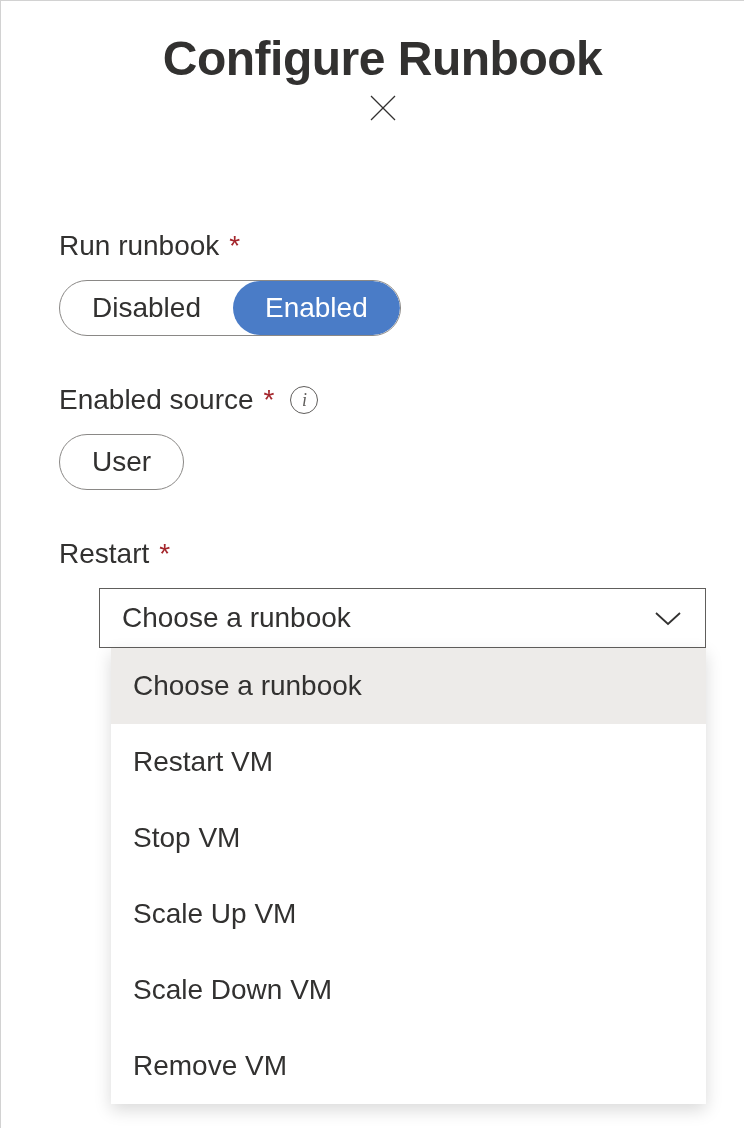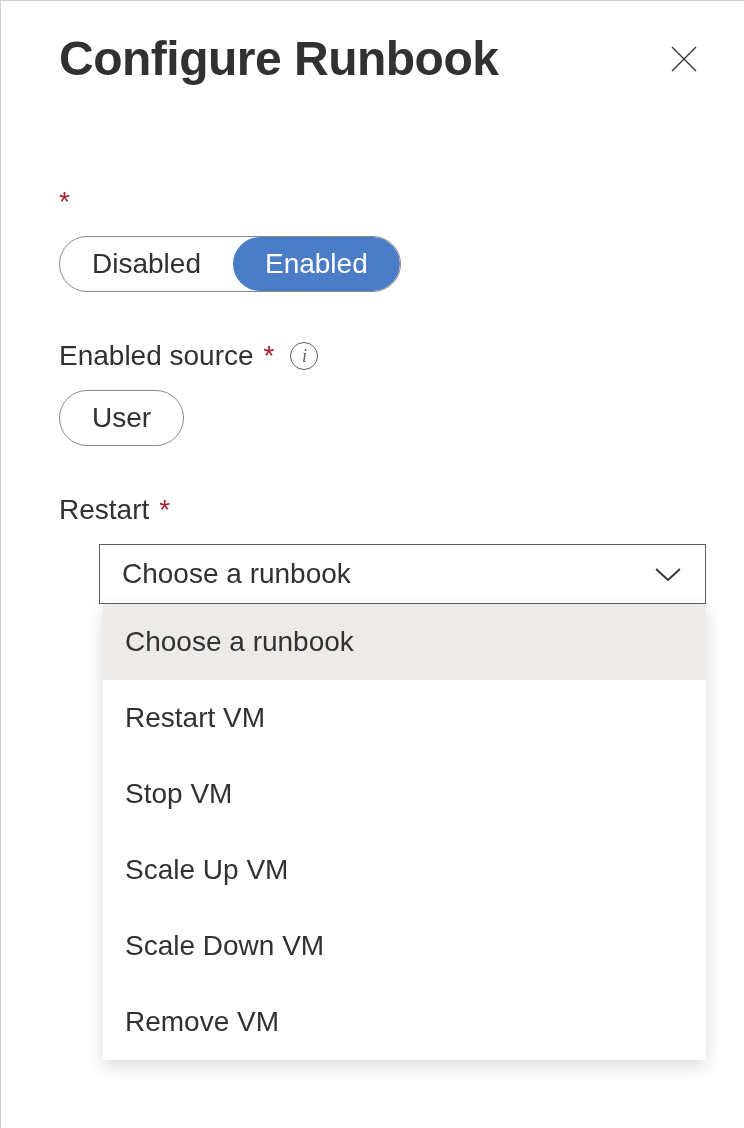--- a/index.html
+++ b/index.html
@@ -15,20 +15,21 @@
       border-top: 1px solid #d2d2d2;
       height: 100%;
       padding: 30px 38px 30px 58px;
       position: relative;
     }
     .header {
       display: flex;
       align-items: center;
       justify-content: space-between;
       margin-bottom: 100px;
+      flex-direction: column;
     }
     .title {
       font-size: 48px;
       font-weight: 600;
       color: #323130;
       letter-spacing: -0.5px;
     }
     .close-btn {
       width: 44px;
       height: 44px;
@@ -119,21 +120,21 @@
     .dropdown svg {
       width: 30px;
       height: 18px;
       stroke: #323130;
       stroke-width: 1.8;
       fill: none;
     }
     .dropdown-list {
       position: absolute;
       top: 60px;
-      left: 4px;
+      left: 12px;
       right: 0;
       background: #000000;
       box-shadow: 0 6px 16px rgba(0,0,0,0.15);
       z-index: 10;
     }
     .dropdown-item {
       padding: 22px 22px;
       font-size: 28px;
       color: #323130;
       cursor: pointer;
@@ -165,20 +166,21 @@
     <button class="close-btn">
       <svg viewBox="0 0 30 30">
         <line x1="3" y1="3" x2="27" y2="27"></line>
         <line x1="27" y1="3" x2="3" y2="27"></line>
       </svg>
     </button>
   </div>
 
   <div class="field-group">
     <div class="field-label">
+      <span>Run runbook</span>
       <span class="required">*</span>
     </div>
     <div class="pill-toggle">
       <button class="pill-option">Disabled</button>
       <button class="pill-option active">Enabled</button>
     </div>
   </div>
 
   <div class="field-group">
     <div class="field-label">

